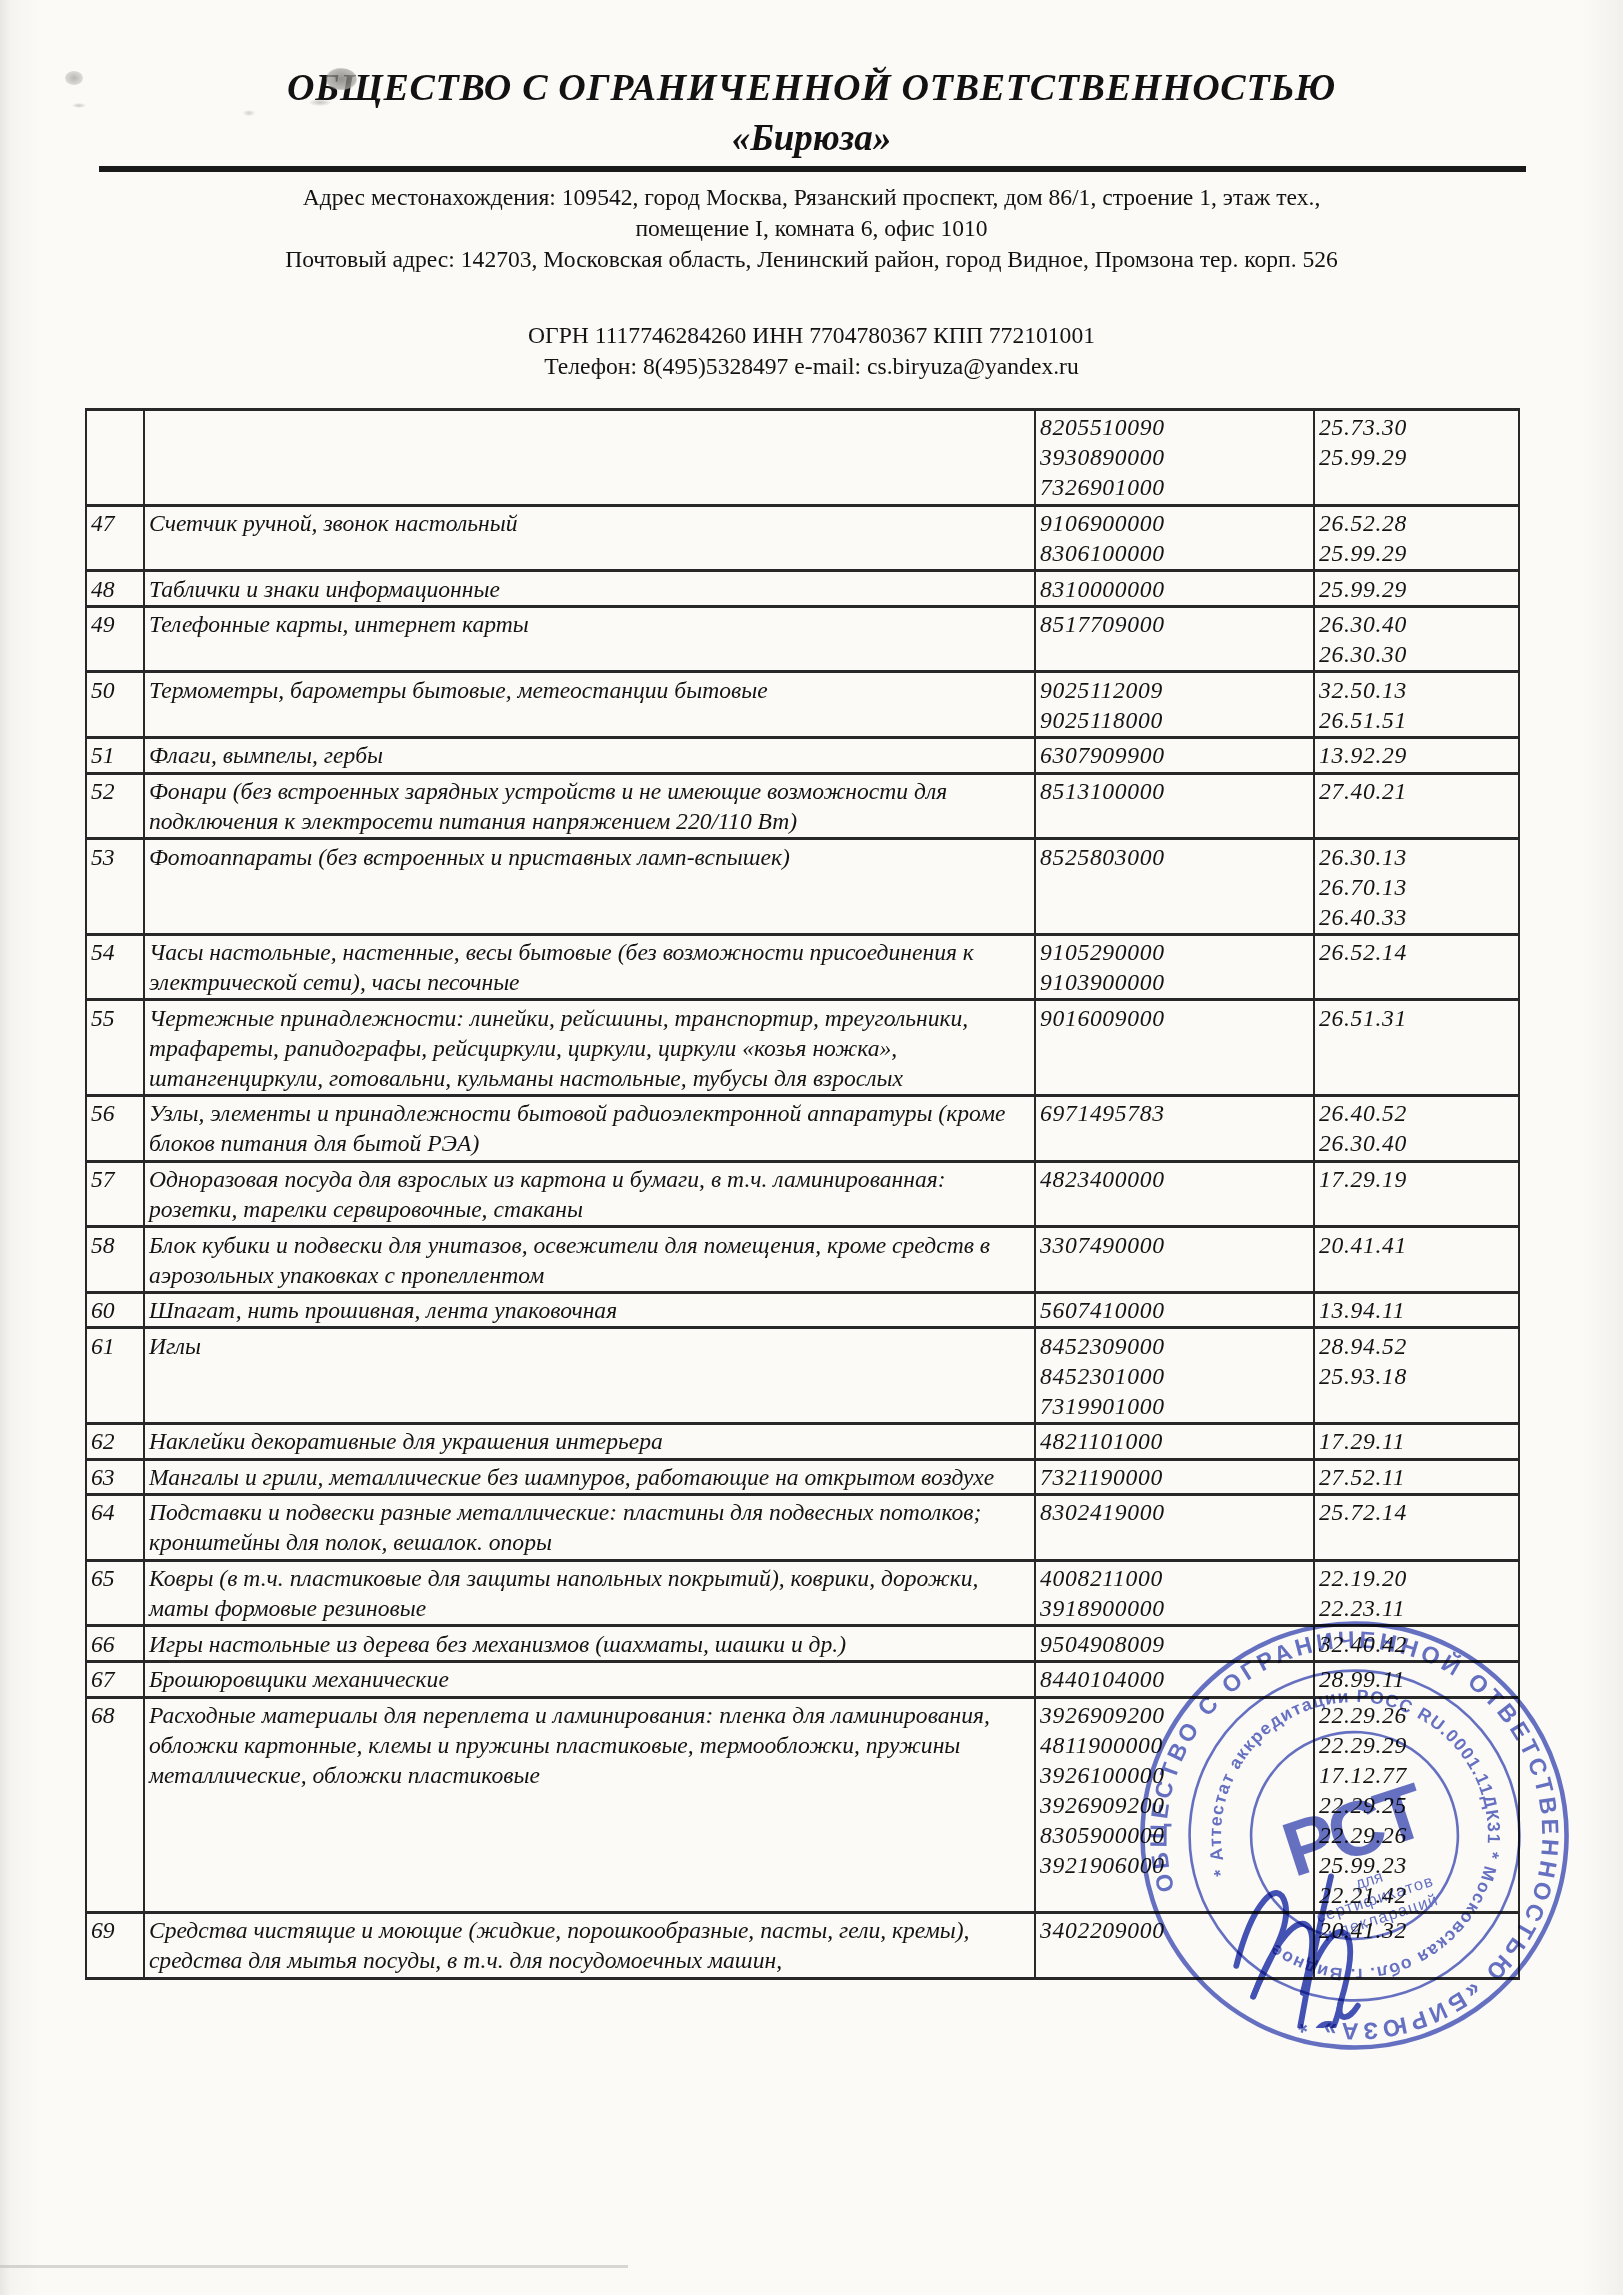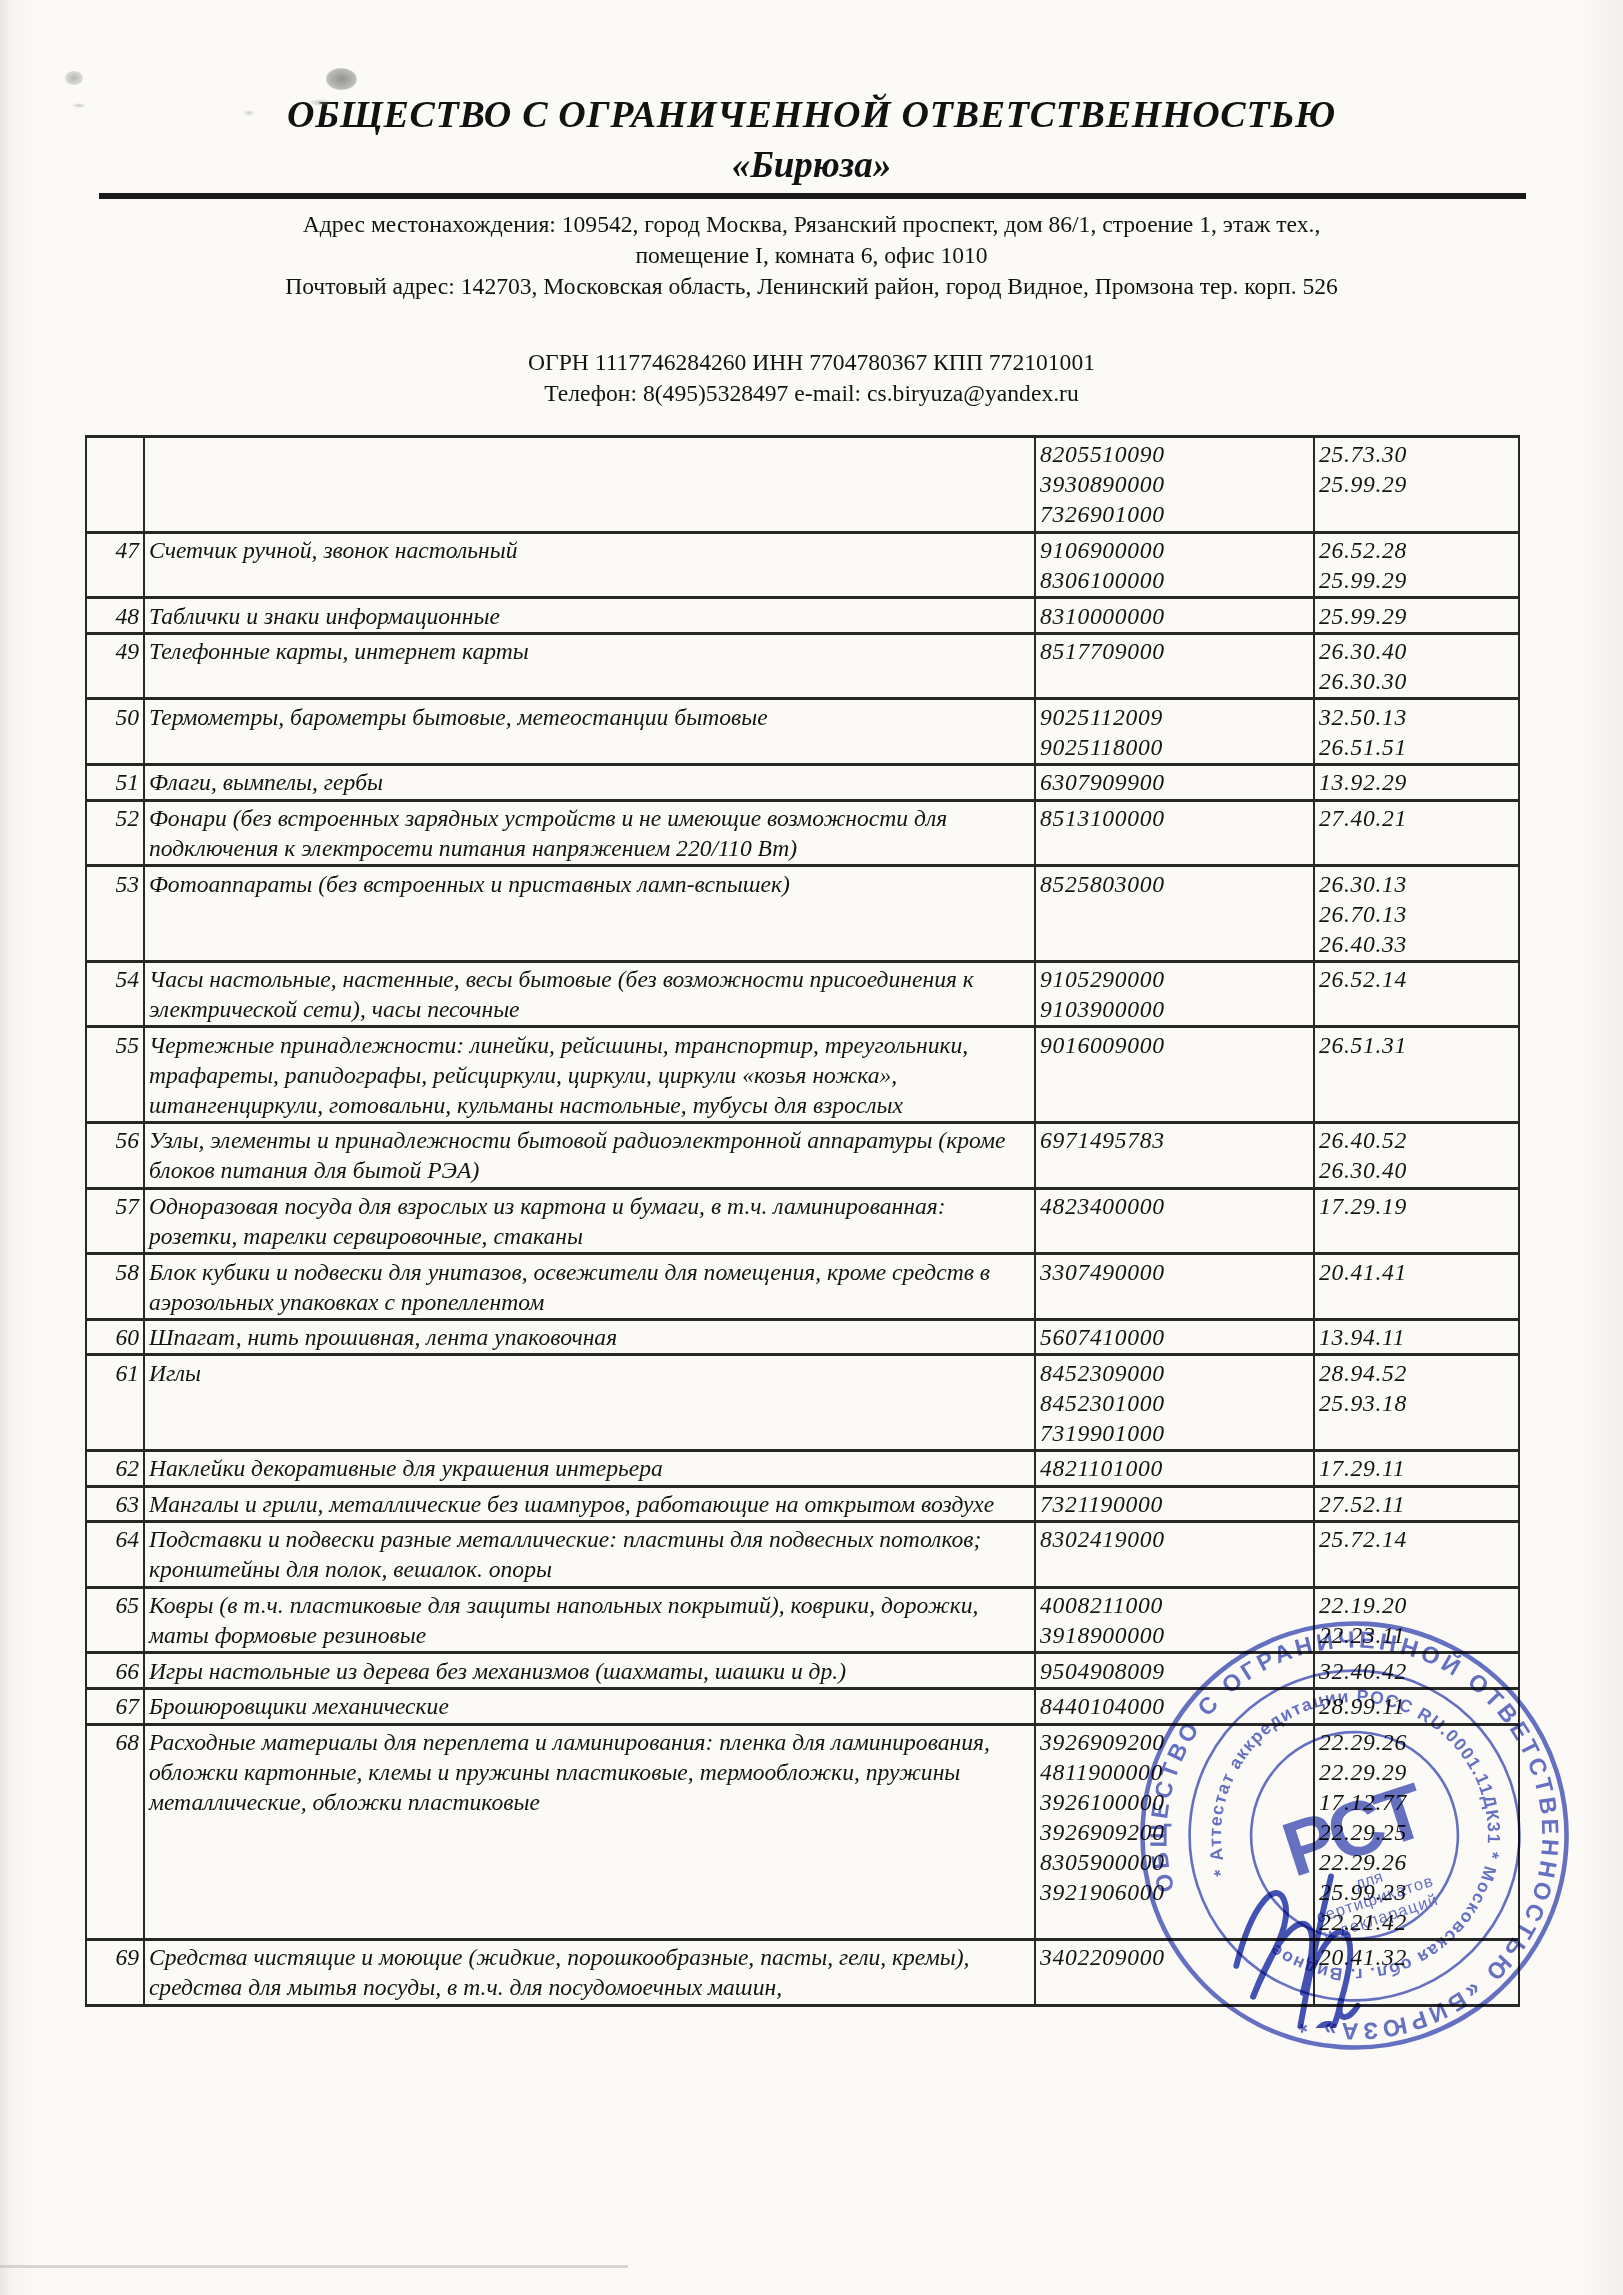--- a/index.html
+++ b/index.html
@@ -11,40 +11,39 @@
   }
   .page {
     position:relative; width:1623px; height:2295px; overflow:hidden;
     background:linear-gradient(90deg,#e7e6e2 0px,#f5f4f0 10.5px,#fbfaf7 39px,#fbfaf7 1583px,#f1f0ec 1623px);
     color:#161616;
   }
   .title1 {
     padding-top:65px; text-align:center;
     font-size:38px; font-weight:700; font-style:italic; letter-spacing:0.7px;
     color:#121212;
-    margin-top:27px;
   }
   .title2 {
     margin-top:6.5px; text-align:center;
     font-size:37px; font-weight:700; font-style:italic; color:#121212;
   }
   .rule { height:5.2px; background:#1a1a1a; margin:7.9px 97px 0 99px; }
   .addr { margin-top:10.5px; text-align:center; font-size:23.6px; line-height:31px; color:#131313; }
   .ogrn-block { margin-top:45px; text-align:center; font-size:23.6px; line-height:31px; color:#131313; }
 
   table.doc {
     border-collapse:collapse; table-layout:fixed;
     margin:26px 0 0 85px; width:1433px;font-style:italic;
   }
   table.doc td {
     border:2px solid #282828; border-top-width:3.3px; border-bottom-width:3.3px;
     vertical-align:top; font-size:23.6px; line-height:30px;
     padding:1.3px 3.9px; color:#141414;
   }
-  td.c-num  { text-align:right; padding-left:0; padding-right:0; }
+  td.c-num  { text-align:left; padding-left:0; padding-right:0; }
   td.c-name { padding-left:14.4px; padding-right:26px; }
   td.c-code { padding-left:22px; letter-spacing:0.7px; }
   td.c-okpd { padding-left:15.7px; letter-spacing:0.7px; }
 
   .stamp-wrap {
     position:absolute; left:1132px; top:1613px; width:445px; height:445px;
     mix-blend-mode:multiply; opacity:.92; pointer-events:none;
   }
   .signature-wrap {
     position:absolute; left:1218px; top:1858px; width:209px; height:170px;

